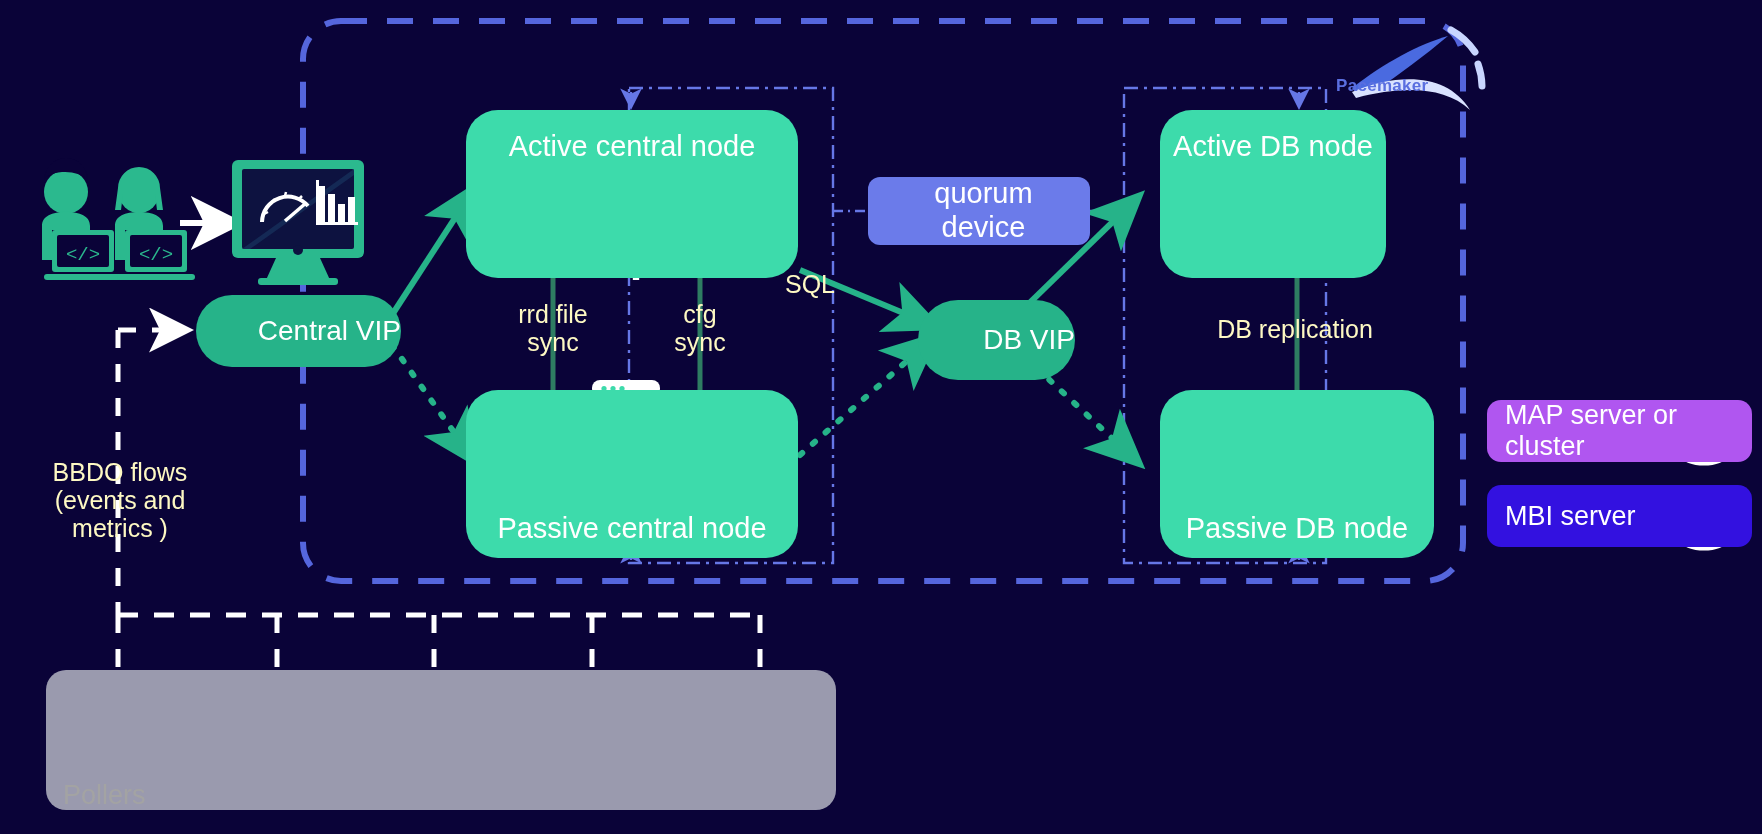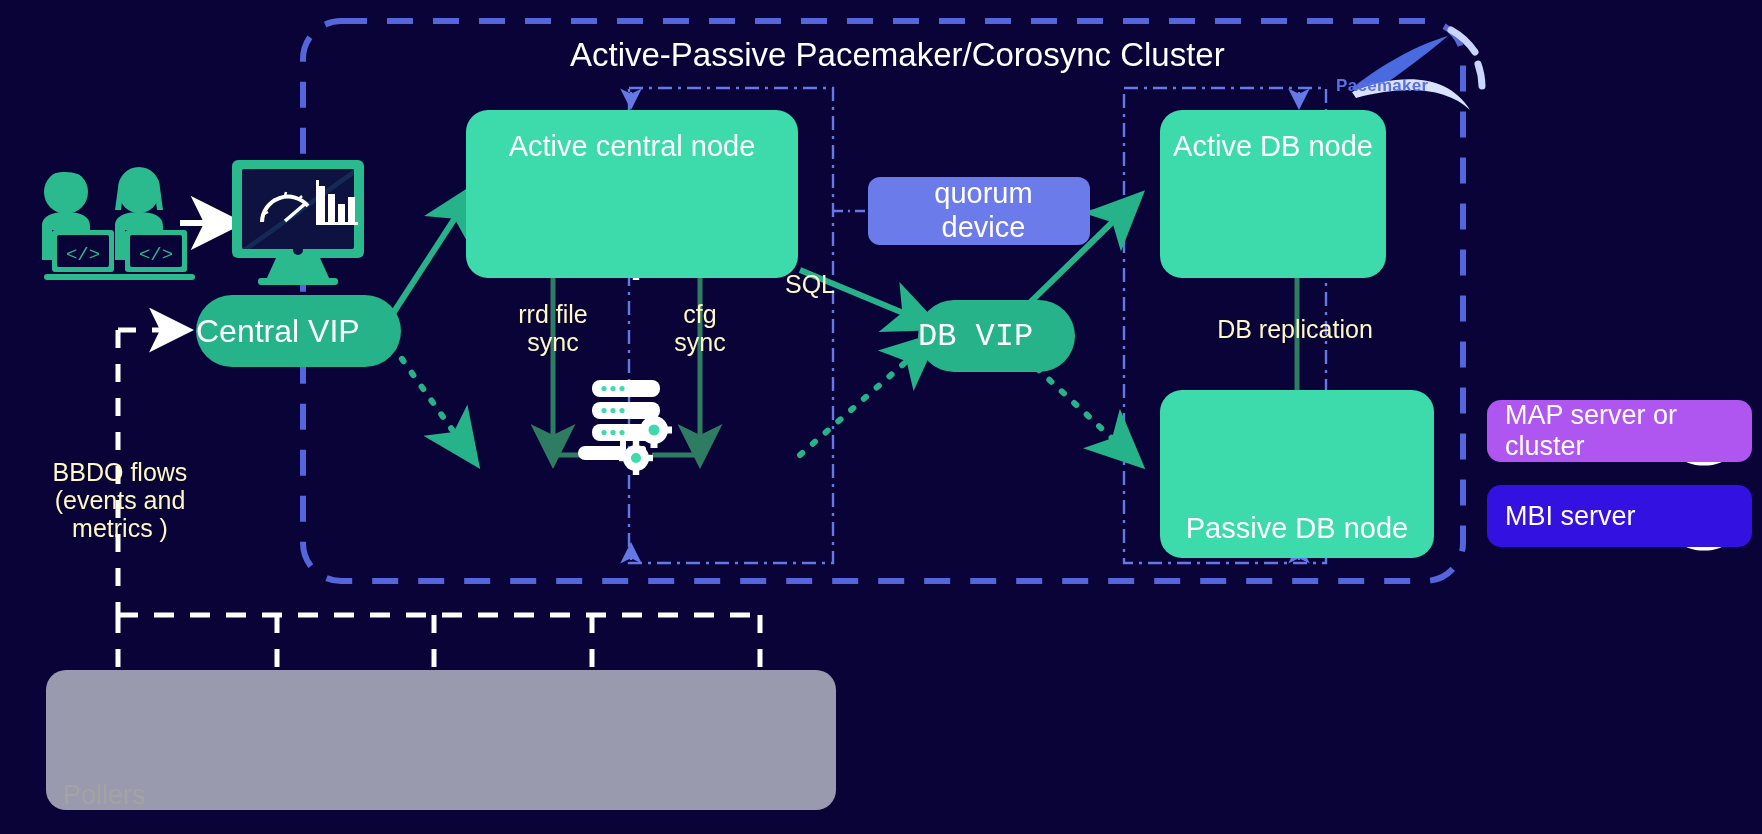--- a/index.html
+++ b/index.html
@@ -20,41 +20,41 @@
   svg.layer {
     position: absolute;
     left: 0;
     top: 0;
     width: 1762px;
     height: 834px;
   }
   .node-box {
     position: absolute;
     background: #3ddbab;
-    border-radius: 22px;
+    border-radius: 32px;
     box-sizing: border-box;
   }
   .node-title {
     position: absolute;
     left: 0;
     right: 0;
     text-align: center;
     color: #ffffff;
     font-size: 29px;
     font-family: "Liberation Sans", sans-serif;
     white-space: nowrap;
   }
   .pill {
     position: absolute;
     border-radius: 40px;
     display: flex;
     align-items: center;
-    justify-content: flex-start;
+    justify-content: flex-end;
     color: #ffffff;
-    font-size: 32px;
+    font-size: 28px;
     box-sizing: border-box;
   }
   .pill.green { background: #26b389; }
   .rect-lbl {
     position: absolute;
     border-radius: 12px;
     display: flex;
     align-items: center;
     justify-content: center;
     text-align: center;
@@ -484,39 +484,41 @@
     </g>
 
     <g>
       <path d="M1352,88 C1385,62 1420,44 1448,36 C1424,56 1400,74 1376,90 C1366,96 1356,95 1352,88 Z" fill="#4a6ae0"></path>
       <path d="M1352,92 C1400,72 1448,74 1470,110 C1444,86 1402,86 1356,98 Z" fill="#d9e2ff"></path>
       <path d="M1451,30 a70,70 0 0 1 24,22" fill="none" stroke="#c9d6ff" stroke-width="7" stroke-linecap="round"></path>
       <path d="M1478,64 a70,70 0 0 1 4,22" fill="none" stroke="#c9d6ff" stroke-width="7" stroke-linecap="round"></path>
     </g>
   </svg>
 
-  <div class="title-main" style="left:570px; top:36px;">Active-Passive Pacemaker/Corosync Cluster</div>
 
   <div class="logo-text" style="left:1336px; top:76px;">Pacemaker</div>
 
   <div class="pill green" style="left:196px; top:295px; width:205px; height:72px;">
     <span>Central VIP</span>
   </div>
 
   <div class="node-box" style="left:466px; top:110px; width:332px; height:168px;">
     <div class="node-title" style="top:20px;">Active central node</div>
   </div>
 
+  <div class="node-box" style="left:466px; top:390px; width:332px; height:168px;">
+    <div class="node-title" style="top:122px;">Passive central node</div>
+  </div>
 
   <div class="rect-lbl" style="left:868px; top:177px; width:222px; height:68px; background:#6b7bea; flex-direction:column;padding-left:9px;">
     <span>quorum</span>
     <span>device</span>
   </div>
 
-  <div class="pill green" style="left:918px; top:300px; width:157px; height:72px;font-family:Liberation Mono, monospace;">
+  <div class="pill green" style="left:918px; top:300px; width:157px; height:80px;">
     <span>DB VIP</span>
   </div>
 
   <div class="node-box" style="left:1160px; top:110px; width:226px; height:168px;">
     <div class="node-title" style="top:20px;">Active DB node</div>
   </div>
 
   <div class="node-box" style="left:1160px; top:390px; width:274px; height:168px;">
     <div class="node-title" style="top:122px;">Passive DB node</div>
   </div>

